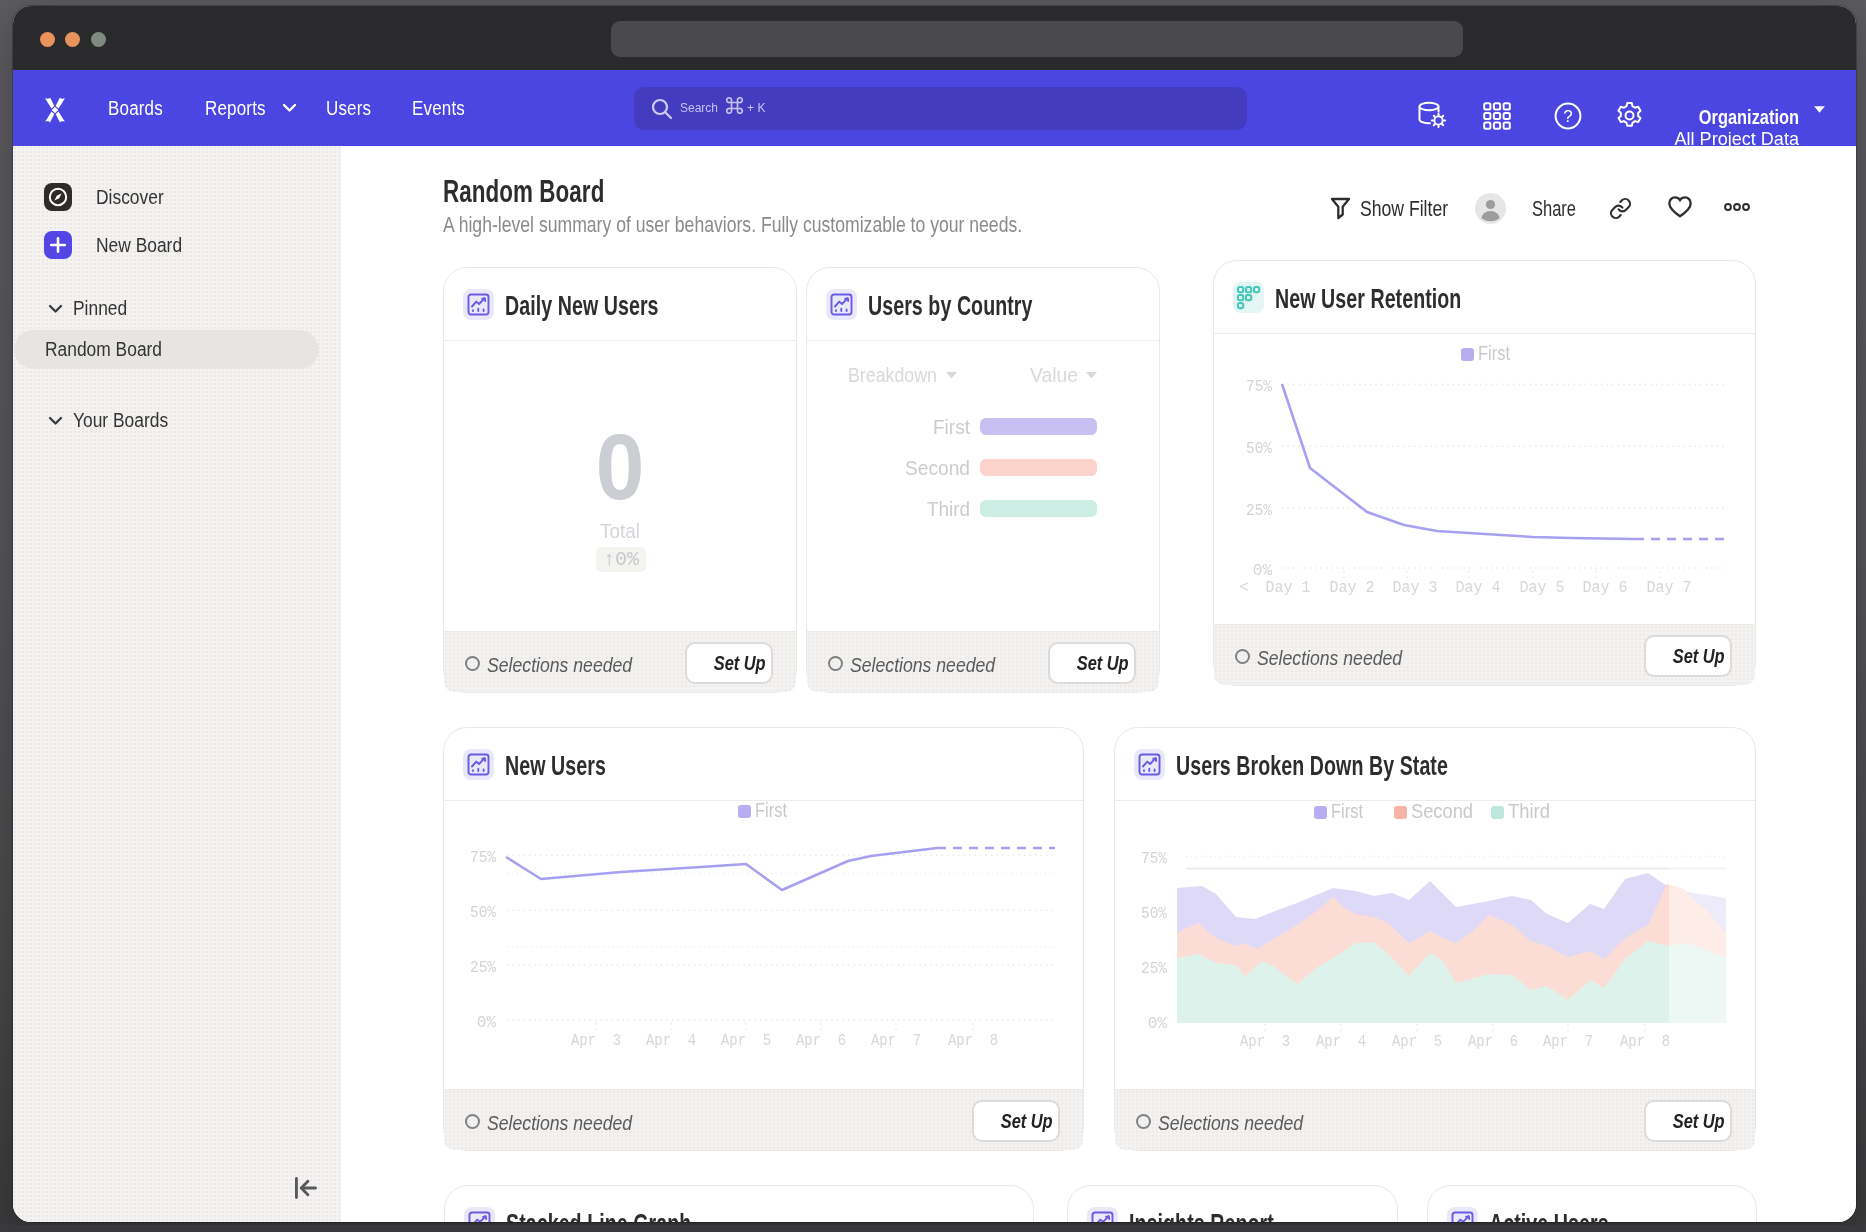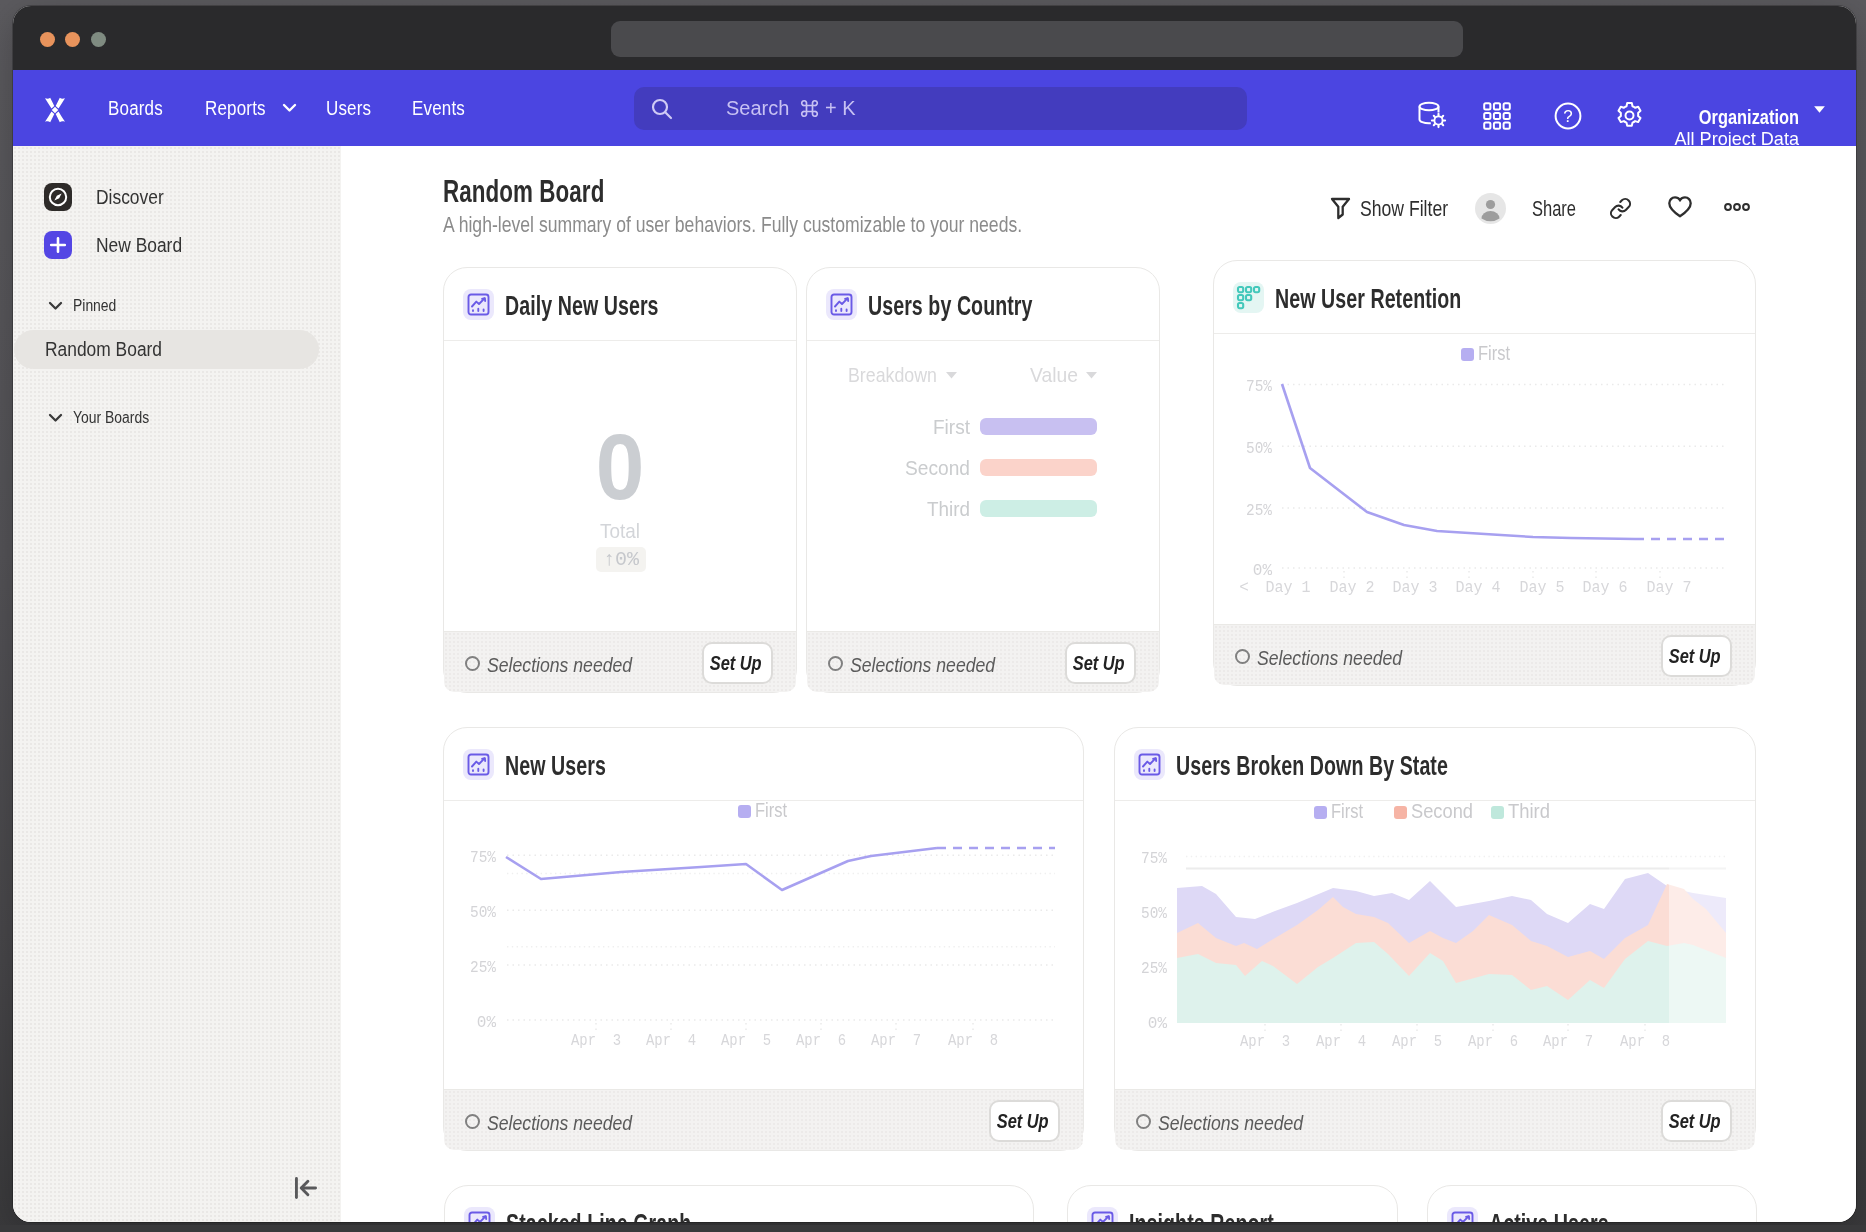--- a/index.html
+++ b/index.html
@@ -8,48 +8,48 @@
 .window { position:absolute; left:13px; top:6px; width:1843px; height:1216px; border-radius:18px; background:#fff; overflow:hidden; box-shadow:0 0 0 1px rgba(0,0,0,.22), 0 10px 40px rgba(0,0,0,.25); }
 .bstrip { position:absolute; left:0; top:1225px; width:1866px; height:7px; background:#39393b; z-index:60; }
 
 .chrome { position:absolute; left:0; top:0; width:100%; height:64px; background:#2a2a2c; }
 .tl { position:absolute; top:26px; width:15px; height:15px; border-radius:50%; }
 .urlbar { position:absolute; left:598px; top:15px; width:852px; height:36px; border-radius:9px; background:#4a4a4d; }
 
 .nav { position:absolute; left:0; top:64px; width:100%; height:76px; background:#4b45e1; }
 .nav .item { position:absolute; top:0; height:76px; line-height:76px; color:#fff; font-size:20px; font-weight:500; letter-spacing:.2px; }
 .searchbar { position:absolute; left:621px; top:17px; width:613px; height:43px; border-radius:10px; background:#433cbe; }
-.searchbar span { position:absolute; left:46px; top:0; line-height:43px; font-size:20px; color:#c7c1f3;margin-left:46px; }
+.searchbar span { position:absolute; left:46px; top:0; line-height:43px; font-size:12px; color:#c7c1f3; }
 .org { position:absolute; top:0; right:57px; text-align:right; color:#fff;margin-top:20px; }
 .org .l1 { font-size:21px; font-weight:700; line-height:22px; margin-top:16px; }
 .org .l2 { font-size:19px; line-height:21px; }
 
 .side { position:absolute; left:0; top:140px; width:328px; height:1076px; background:#f4f3f1;
   background-image:radial-gradient(#eae8e6 1px, transparent 1px); background-size:4px 4px; }
 .srow { position:absolute; left:31px; display:flex; align-items:center;gap:12px; }
 .sicon { width:28px; height:28px; border-radius:8px; display:flex; align-items:center; justify-content:center; flex:none; }
 .slabel { font-size:20px; font-weight:500; color:#333; margin-left:12px; }
-.ghead { position:absolute; left:35px; display:flex; align-items:center; color:#333; font-size:16px; font-weight:500; }
+.ghead { position:absolute; left:35px; display:flex; align-items:center; color:#333; font-size:20px; font-weight:500; }
 .pill { position:absolute; left:1px; top:184px; width:305px; height:39px; border-radius:20px; background:#e7e5e2; line-height:39px; font-size:20px; color:#333; padding-left:31px; }
 
 .main { position:absolute; left:328px; top:140px; right:0; bottom:0; background:#fff; }
 h1.title { position:absolute; left:430px; top:167px; font-size:32px; font-weight:700; color:#2d2d2d; letter-spacing:.1px; }
 .subtitle { position:absolute; left:430px; top:206px; font-size:22px; color:#8b8b8b; }
 
 .card { position:absolute; background:#fff; border:1.5px solid #e9e8e6; border-radius:24px; }
 .chip { position:absolute; left:19px; top:21px; width:31px; height:31px; border-radius:8px; display:flex; align-items:center; justify-content:center; }
 .chip.purple { background:#ebe8fc; }
 .chip.teal { background:#e4f6f3; }
 .ctitle { position:absolute; left:61px; top:24px; font-size:28px; font-weight:700; color:#2d2d2d; letter-spacing:.1px; line-height:28px; }
 .cdiv { position:absolute; left:0; top:72px; width:100%; border-top:1.5px solid #edecea; }
 .cfoot { position:absolute; left:0; bottom:0; width:100%; height:61px; background:#f3f2f1; border-top:1.5px solid #eae9e6; border-radius:0 0 10px 10px;
   background-image:radial-gradient(#eceae9 1px, transparent 1px); background-size:4px 4px;font-style:italic; }
 .fcircle { position:absolute; left:21px; top:24px; width:15px; height:15px; border-radius:50%; border:2.5px solid #808080; }
 .ftext { position:absolute; left:43px; top:2px; line-height:61px; font-size:21px; color:#5a5a5a; }
-.setup { position:absolute; right:23px; top:10px; width:71px; height:42px; background:#fff; border:2px solid #dcdbd9; border-radius:10px; text-align:left; line-height:38px; font-size:20px; font-weight:700; color:#222; white-space:nowrap; }
+.setup { position:absolute; right:23px; top:10px; width:88px; height:42px; background:#fff; border:2px solid #dcdbd9; border-radius:10px; text-align:right; line-height:38px; font-size:20px; font-weight:700; color:#222; white-space:nowrap; }
 .mono { font-family:"Liberation Mono", monospace; }
 .ctitle, h1.title { transform:scaleX(.70); transform-origin:0 50%; white-space:nowrap; }
 .subtitle { transform:scaleX(.80); transform-origin:0 50%; white-space:nowrap; }
 .nav .item { transform:scaleX(.85); transform-origin:0 50%; }
 .slabel, .ghead span, .pill span { display:inline-block; transform:scaleX(.87); transform-origin:0 50%; white-space:nowrap; }
 .ftext { transform:scaleX(.84); transform-origin:0 50%; white-space:nowrap; }
 .setup span { display:inline-block; transform:scaleX(.82); transform-origin:50% 50%; }
 .org .l1 { transform:scaleX(.78); transform-origin:100% 50%; }
 .org .l2 { transform:scaleX(.95); transform-origin:100% 50%; }
 .sqz80 { transform:scaleX(.80); transform-origin:0 50%; white-space:nowrap; }

